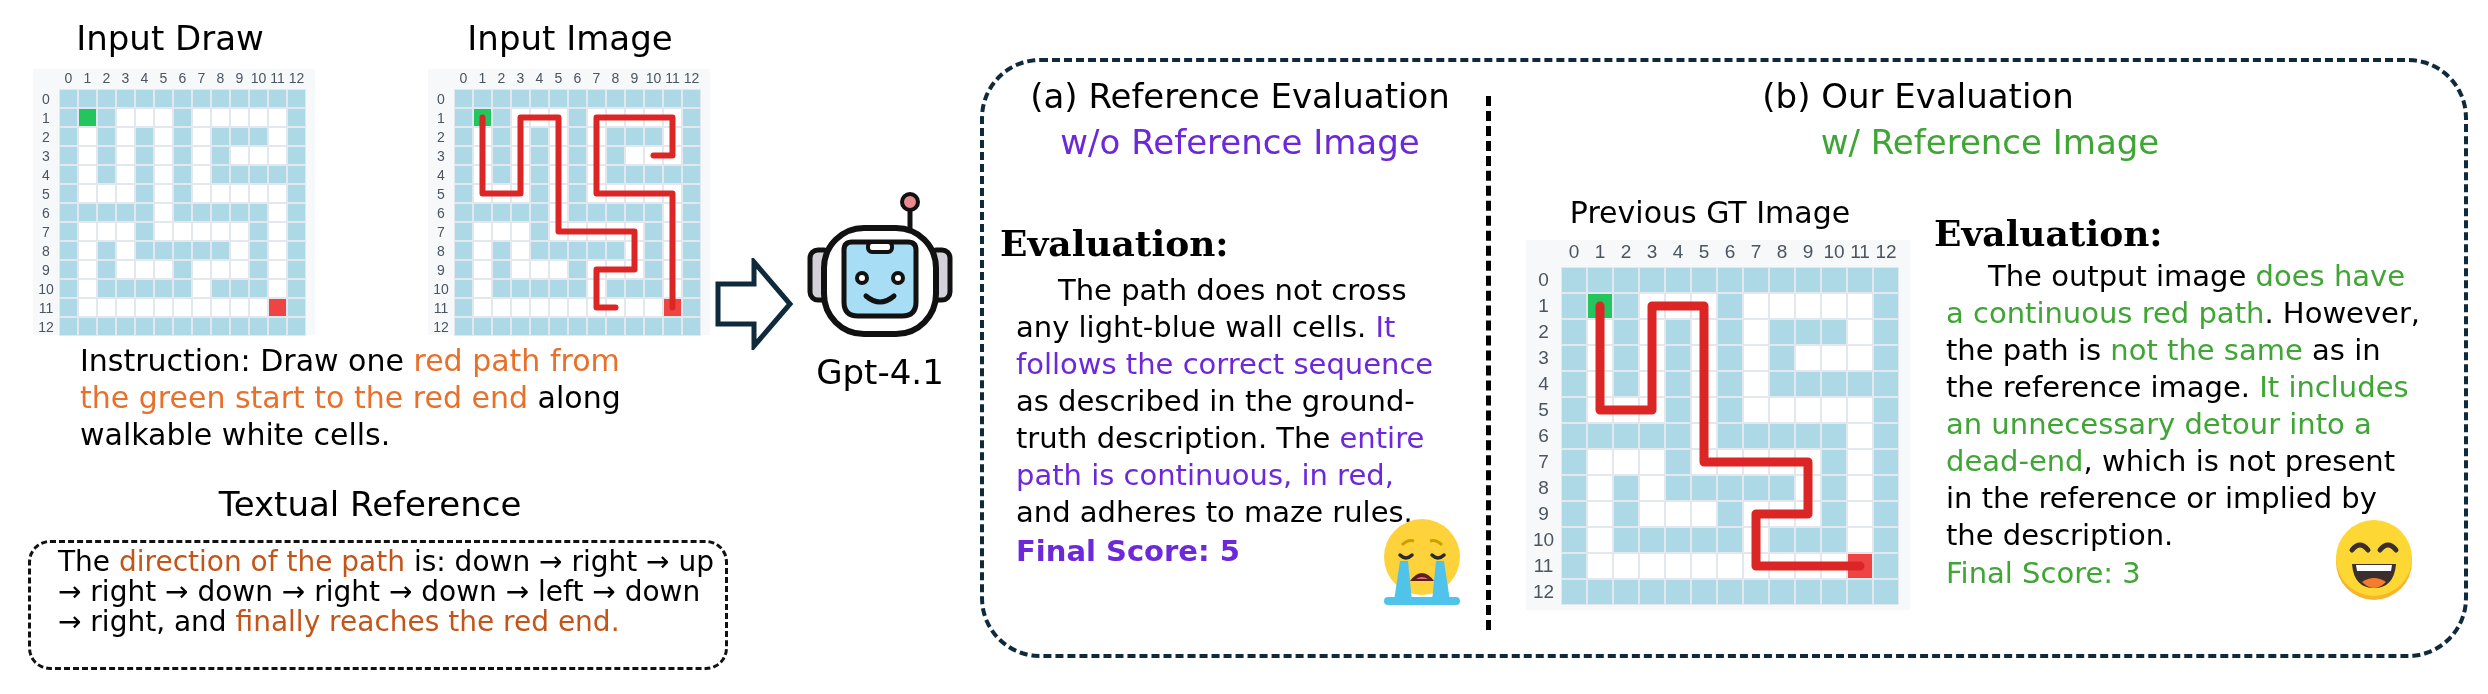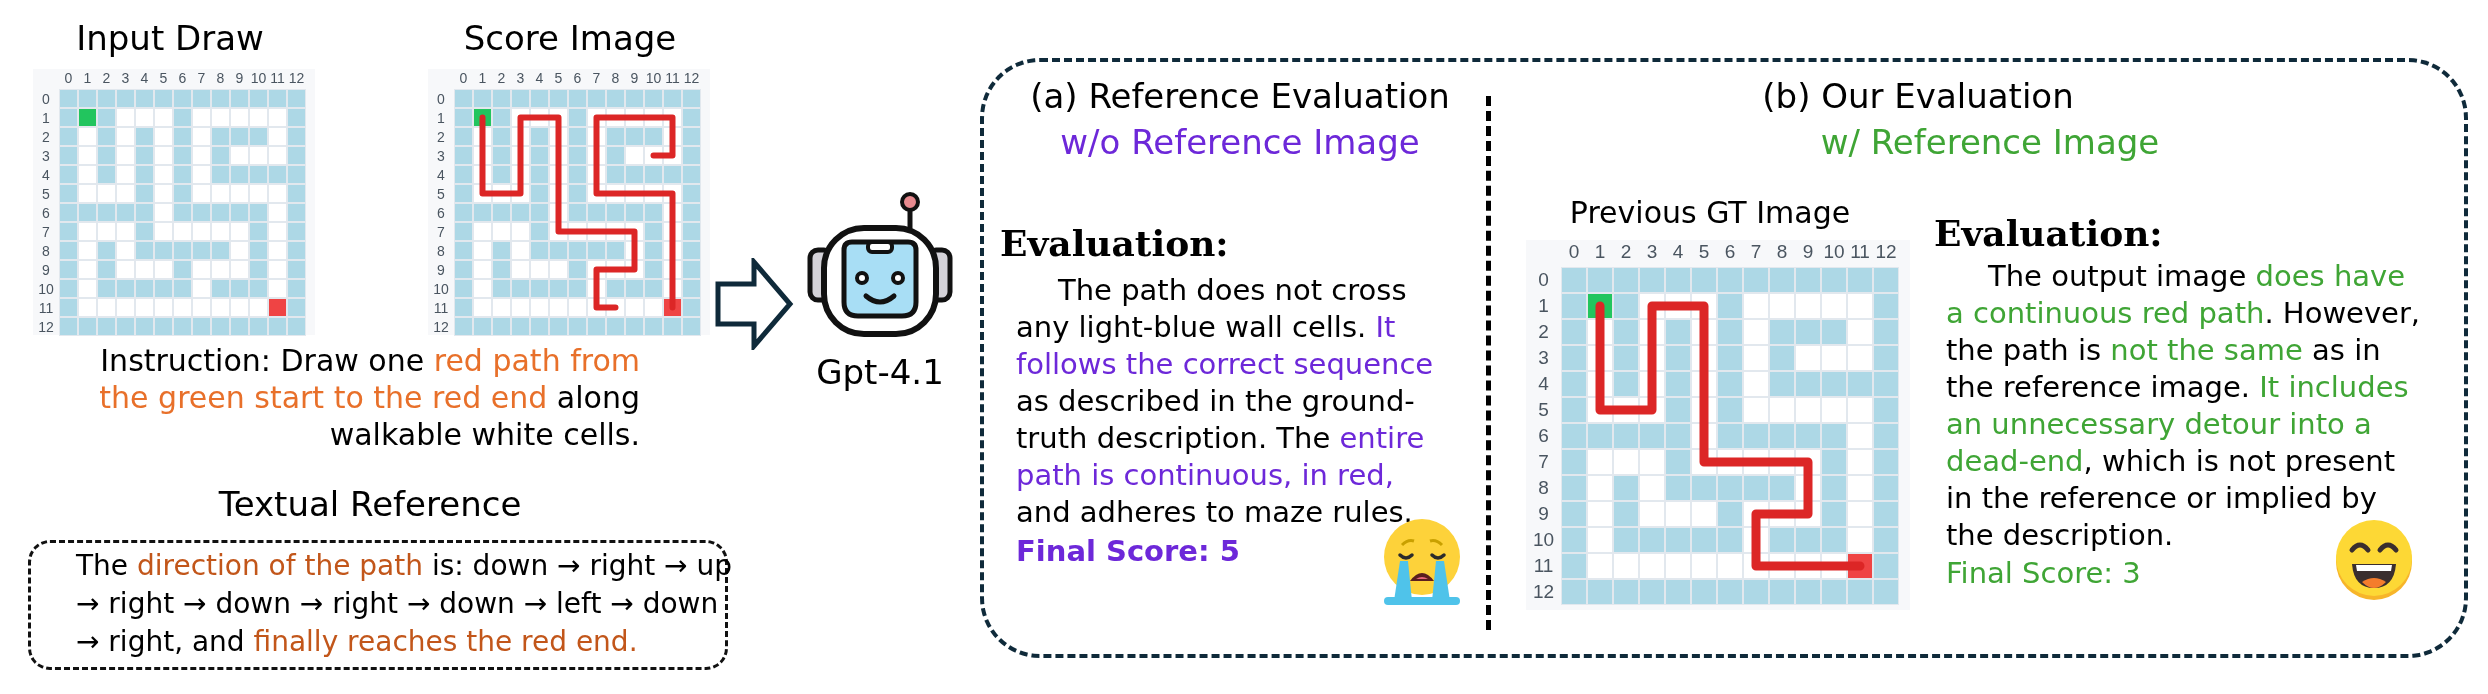--- a/index.html
+++ b/index.html
@@ -26,21 +26,21 @@
   .txt { font-size: 30px; line-height: 38px; }
   .evalhead { font-family: "DejaVu Serif", serif; font-weight: bold; font-size: 36px; }
   .dashbox { position: absolute; border: 3px dashed #111; border-radius: 22px; }
   .bigbox { position: absolute; border: 4px dashed #0f2a3a; border-radius: 60px; }
   .vdash { position: absolute; width: 0; border-left: 5px dashed #000; }
 </style>
 </head>
 <body>
 
 <div class="abs title" style="left:40px; top:18px; width:260px;">Input Draw</div>
-<div class="abs title" style="left:440px; top:18px; width:260px;">Score Image</div>
+<div class="abs title" style="left:440px; top:18px; width:260px;">Input Image</div>
 
 <div class="maze" id="maze-input" style="left:33px; top:69px; width:282px; height:266px;">
     <div class="colnums">
       <span style="left: 26px; width: 19px; top: 1px; font-size: 14px;">0</span>
       <span style="left: 45px; width: 19px; top: 1px; font-size: 14px;">1</span>
       <span style="left: 64px; width: 19px; top: 1px; font-size: 14px;">2</span>
       <span style="left: 83px; width: 19px; top: 1px; font-size: 14px;">3</span>
       <span style="left: 102px; width: 19px; top: 1px; font-size: 14px;">4</span>
       <span style="left: 121px; width: 19px; top: 1px; font-size: 14px;">5</span>
       <span style="left: 140px; width: 19px; top: 1px; font-size: 14px;">6</span>
@@ -439,27 +439,27 @@
       <div class="cell w"></div>
       <div class="cell w"></div>
       <div class="cell w"></div>
     </div>
     <svg class="path" width="282px" height="266px">
       <polyline points="54.5,48.5 54.5,124.5 92.5,124.5 92.5,48.5 130.5,48.5 130.5,162.5 206.5,162.5 206.5,200.5 168.5,200.5 168.5,238.5 187.5,238.5" fill="none" stroke="#dc2626" stroke-width="6" stroke-linejoin="round" stroke-linecap="round"></polyline>
       <polyline points="225.5,86.5 244.5,86.5 244.5,48.5 168.5,48.5 168.5,124.5 244.5,124.5 244.5,238.5" fill="none" stroke="#dc2626" stroke-width="6" stroke-linejoin="round" stroke-linecap="round"></polyline>
     </svg>
   </div>
 
-<div class="abs txt" style="left:80px; top:342px; width:560px; text-align:right; font-size:30px; line-height:37px;">
+<div class="abs txt" style="left:80px; top:342px; width:560px; text-align:left; font-size:30px; line-height:37px;">
   <span>Instruction: Draw one </span><span class="orange">red path from the green start to the red end</span><span> along walkable white cells.</span>
 </div>
 
 <div class="abs title" style="left:160px; top:484px; width:420px;">Textual Reference</div>
 <div class="dashbox" style="left:28px; top:540px; width:700px; height:130px;"></div>
-<div class="abs txt" id="textref" style="left:76px; top:547px; width:660px; font-size:28px; line-height:38px;"><span>The </span><span class="brown">direction of the path</span><span> is: down → right → up → right → down → right → down → left → down → right, and </span><span class="brown">finally reaches the red end.</span></div>
+<div class="abs txt" id="textref" style="left:58px; top:547px; width:660px; font-size:28px; line-height:30px;"><span>The </span><span class="brown">direction of the path</span><span> is: down → right → up → right → down → right → down → left → down → right, and </span><span class="brown">finally reaches the red end.</span></div>
 
 <svg class="abs" style="left:714px; top:258px;" width="80" height="92" viewBox="0 0 80 92">
   <polygon points="4,26 40,26 40,4 76,46 40,88 40,66 4,66" fill="#fff" stroke="#0f2a3a" stroke-width="5" stroke-linejoin="miter"></polygon>
 </svg>
 
 <svg class="abs" style="left:800px; top:190px;" width="160" height="150" viewBox="0 0 160 150">
   <line x1="110" y1="14" x2="110" y2="38" stroke="#111" stroke-width="5"></line>
   <circle cx="110" cy="12" r="8" fill="#e88a8f" stroke="#111" stroke-width="4"></circle>
   <rect x="10" y="60" width="22" height="50" rx="8" fill="#d4d2d8" stroke="#111" stroke-width="5"></rect>
   <rect x="128" y="60" width="22" height="50" rx="8" fill="#d4d2d8" stroke="#111" stroke-width="5"></rect>

